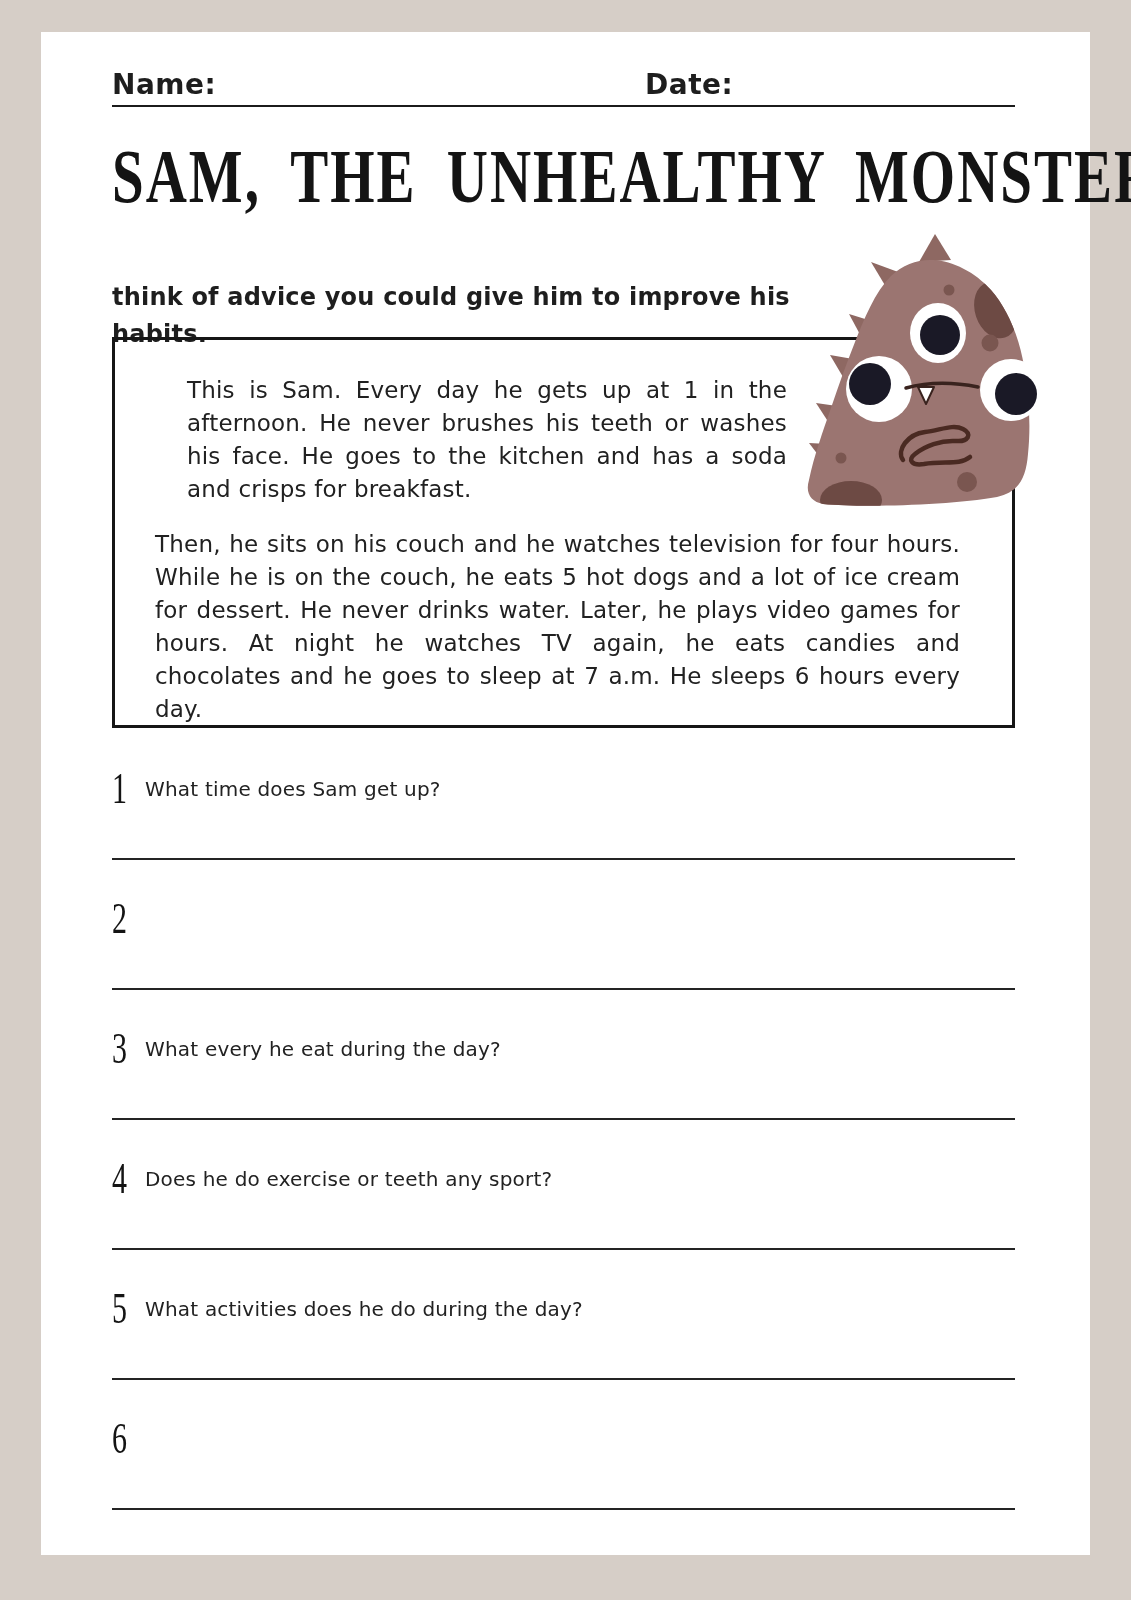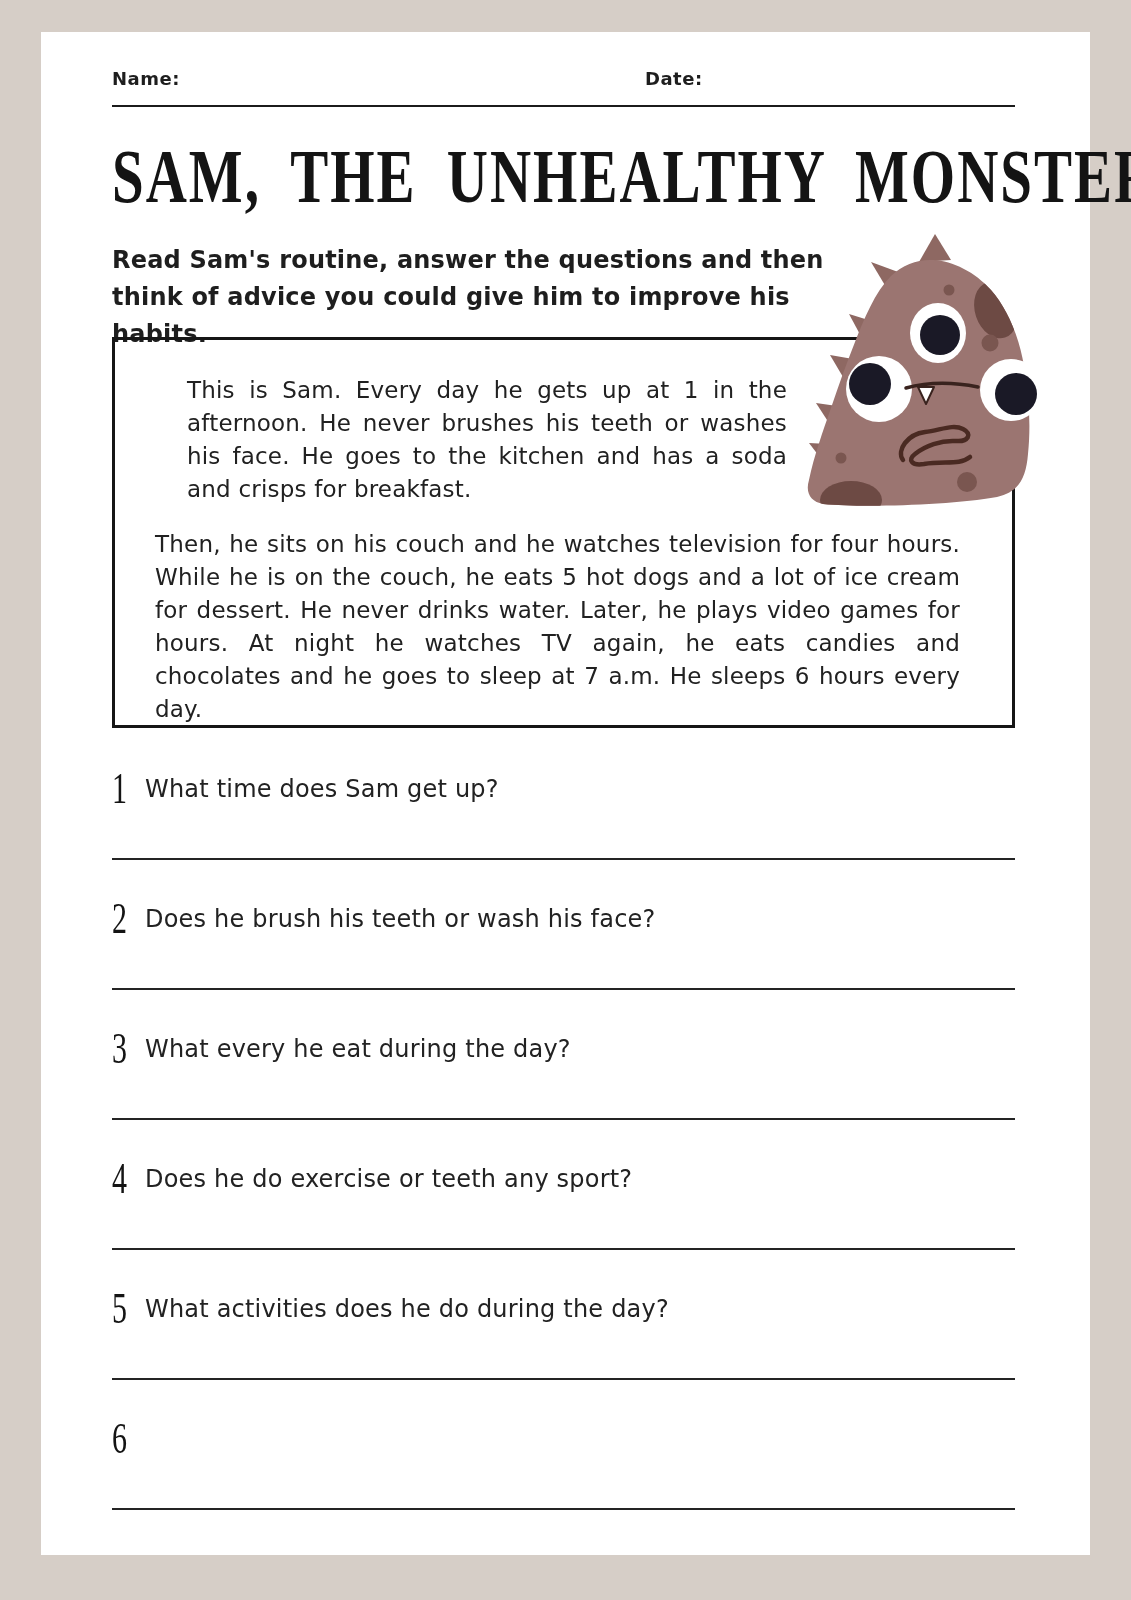--- a/index.html
+++ b/index.html
@@ -10,21 +10,21 @@
     color:#1e1e1e;
   }
   .frame { position:relative; width:1131px; height:1600px; }
   .paper {
     position:absolute; left:41px; top:32px;
     width:1049px; height:1523px;
     background:#ffffff;
   }
   
   .header-row { position:absolute; top:36px; left:71px; width:903px; height:34px; }
-  .hdr-label { font-weight:bold; font-size:18px; letter-spacing:0.5px; }
+  .hdr-label { font-weight:bold; font-size:28px; letter-spacing:0.5px; }
   .hdr-date  { position:absolute; left:533px; top:0;text-align:right; }
   .header-rule {
     position:absolute; top:73px; left:71px; width:903px;
     border-bottom:2.5px solid #1b1b1b;
   }
   
   .title {
     position:absolute; top:108px; left:71px; width:903px;
     font-family:"Liberation Serif","DejaVu Serif",serif;
     font-weight:700; font-size:57px; line-height:74px;
@@ -54,60 +54,59 @@
   
   .questions { position:absolute; top:740px; left:71px; width:903px; }
   .question { margin-bottom:42px; }
   .q-row { display:flex; align-items:flex-start; gap:17px; line-height:34px; white-space:nowrap; }
   .q-num {
     font-family:"Liberation Serif","DejaVu Serif",serif;
     font-size:30px; line-height:34px; min-width:16px;
     transform:scaleY(1.45); transform-origin:center;
     color:#141414;
   }
-  .q-text { font-size:24px; letter-spacing:0.2px; color:#222; }
+  .q-text { font-size:20px; letter-spacing:0.2px; color:#222; }
   .answer-line { height:0; border-bottom:2px solid #242424; margin-top:52px; }
   
   .monster { position:absolute; top:196px; left:752px; width:256px; height:282px; }
 </style>
 </head>
 <body>
 
 <div class="frame">
   <div class="paper">
 
     <div class="header-row">
       <span class="hdr-label">Name:</span>
       <span class="hdr-label hdr-date">Date:</span>
     </div>
     <div class="header-rule"></div>
 
     <h1 class="title">SAM, THE UNHEALTHY MONSTER</h1>
 
-    <p class="instructions"><span>Read Sam's routine, answer the questions and then</span><br><span>think of advice you could give him to improve his habits.</span></p>
+    <p class="instructions"><br><span>think of advice you could give him to improve his habits.</span></p>
 
     <div class="story-box">
       <p class="story-p story-p1">This is Sam. Every day he gets up at 1 in the afternoon. He never brushes his teeth or washes his face. He goes to the kitchen and has a soda and crisps for breakfast.</p>
       <p class="story-p">Then, he sits on his couch and he watches television for four hours. While he is on the couch, he eats 5 hot dogs and a lot of ice cream for dessert. He never drinks water. Later, he plays video games for hours. At night he watches TV again, he eats candies and chocolates and he goes to sleep at 7 a.m. He sleeps 6 hours every day.</p>
     </div>
 
     <div class="questions">
 
       <div class="question">
         <div class="q-row">
           <span class="q-num">1</span>
           <span class="q-text">What time does Sam get up?</span>
         </div>
         <div class="answer-line"></div>
       </div>
 
       <div class="question">
         <div class="q-row">
           <span class="q-num">2</span>
-          <span class="q-text">Does he brush his teeth or wash his face?</span>
         </div>
         <div class="answer-line"></div>
       </div>
 
       <div class="question">
         <div class="q-row">
           <span class="q-num">3</span>
           <span class="q-text">What every he eat during the day?</span>
         </div>
         <div class="answer-line"></div>

